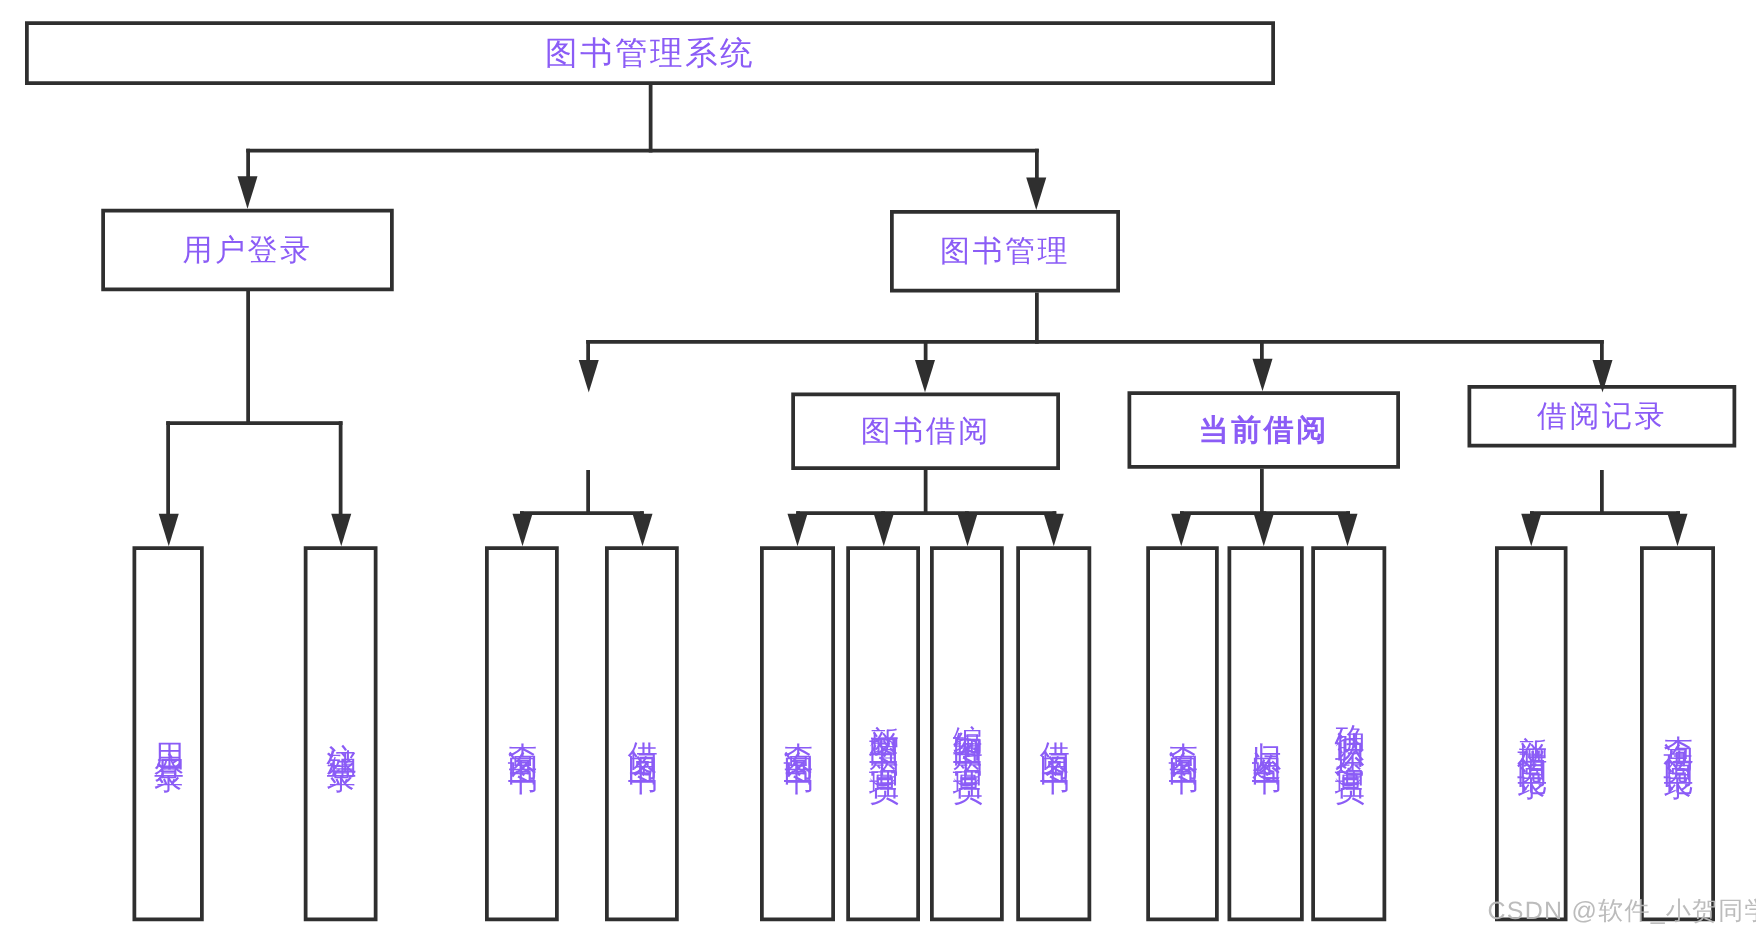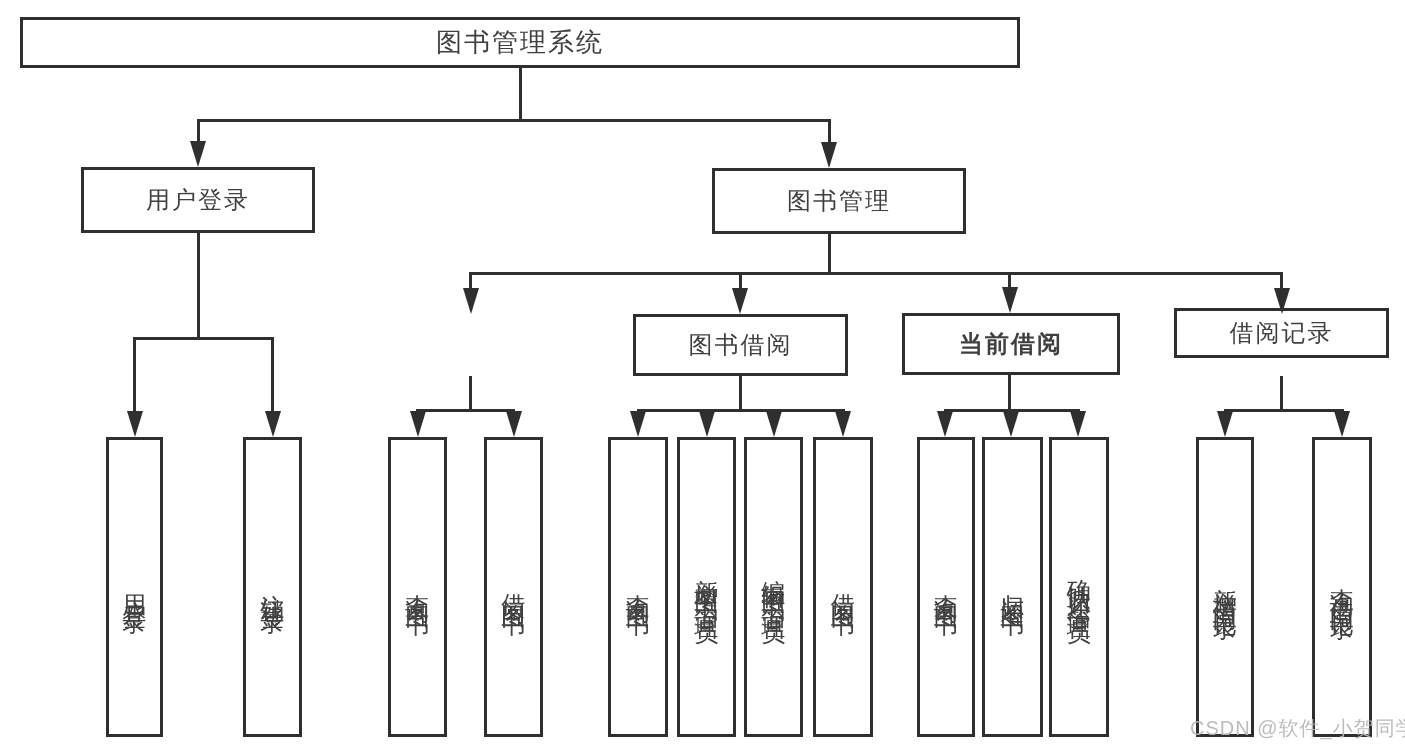--- a/index.html
+++ b/index.html
@@ -6,21 +6,21 @@
   html,body { background:#ffffff; }
   body { font-family:"Liberation Sans","DejaVu Sans",sans-serif; }
   .canvas {
     position:relative; width:1405px; height:747px;
     background:#ffffff; overflow:hidden;
   }
   .box {
     position:absolute; background:#ffffff;
     border:3px solid #2f2f2f;
     display:flex; align-items:center; justify-content:center;
-    color:#404040;
+    color:#8b5cf6;
   }
   .hbox { font-size:24px; letter-spacing:2px; }
   .rootbox { font-size:26px; letter-spacing:2px; }
   .vbox span {
     writing-mode:vertical-rl; text-orientation:mixed;
     font-size:24px; letter-spacing:6px; line-height:1.15;
     white-space:nowrap;
   }
   .hline, .vline { position:absolute; background:#2f2f2f; }
   .arrow { position:absolute; width:16px; }
@@ -42,21 +42,21 @@
   }
 </style>
 </head>
 <body>
 
 <div class="canvas">
 
   <div class="box rootbox" style="left:20px;top:17px;width:1000px;height:51px;">图书管理系统</div>
 
   <div class="box hbox" style="left:81px;top:167px;width:234px;height:66px;">用户登录</div>
-  <div class="box hbox" style="left:712px;top:168px;width:254px;height:66px;">图书管理</div>
+  <div class="box hbox" style="left:712px;top:168px;width:184px;height:66px;">图书管理</div>
 
   <div class="box hbox" style="left:633px;top:314px;width:215px;height:62px;">图书借阅</div>
   <div class="box hbox" style="left:902px;top:313px;width:218px;height:62px;font-weight:bold;">当前借阅</div>
   <div class="box hbox" style="left:1174px;top:308px;width:215px;height:50px;">借阅记录</div>
 
   <div class="box vbox" style="left:106px;top:437px;width:57px;height:300px;">
     <span>用户登录</span>
   </div>
   <div class="box vbox" style="left:243px;top:437px;width:59px;height:300px;">
     <span>注销登录</span>

